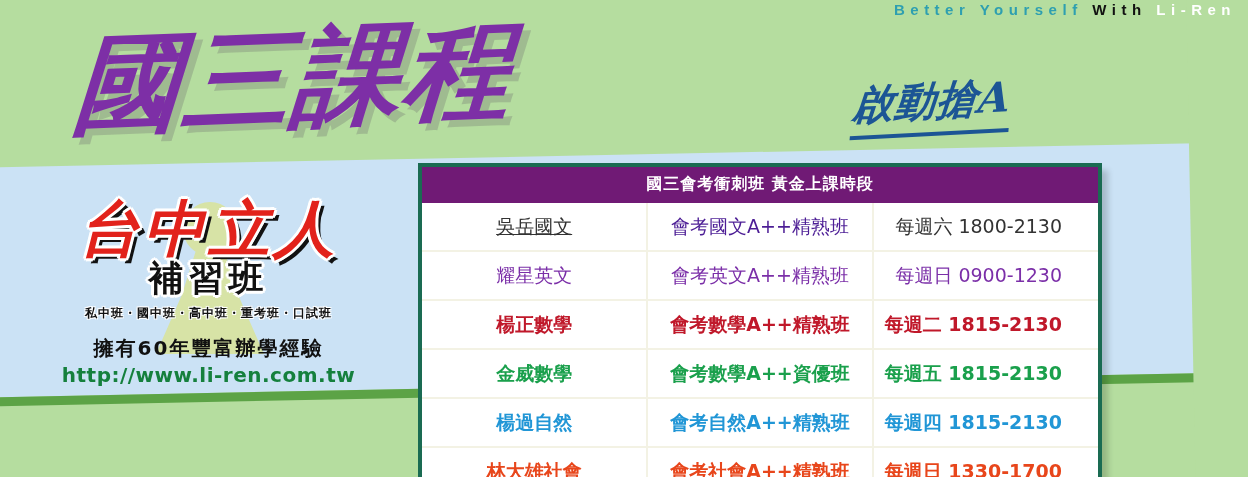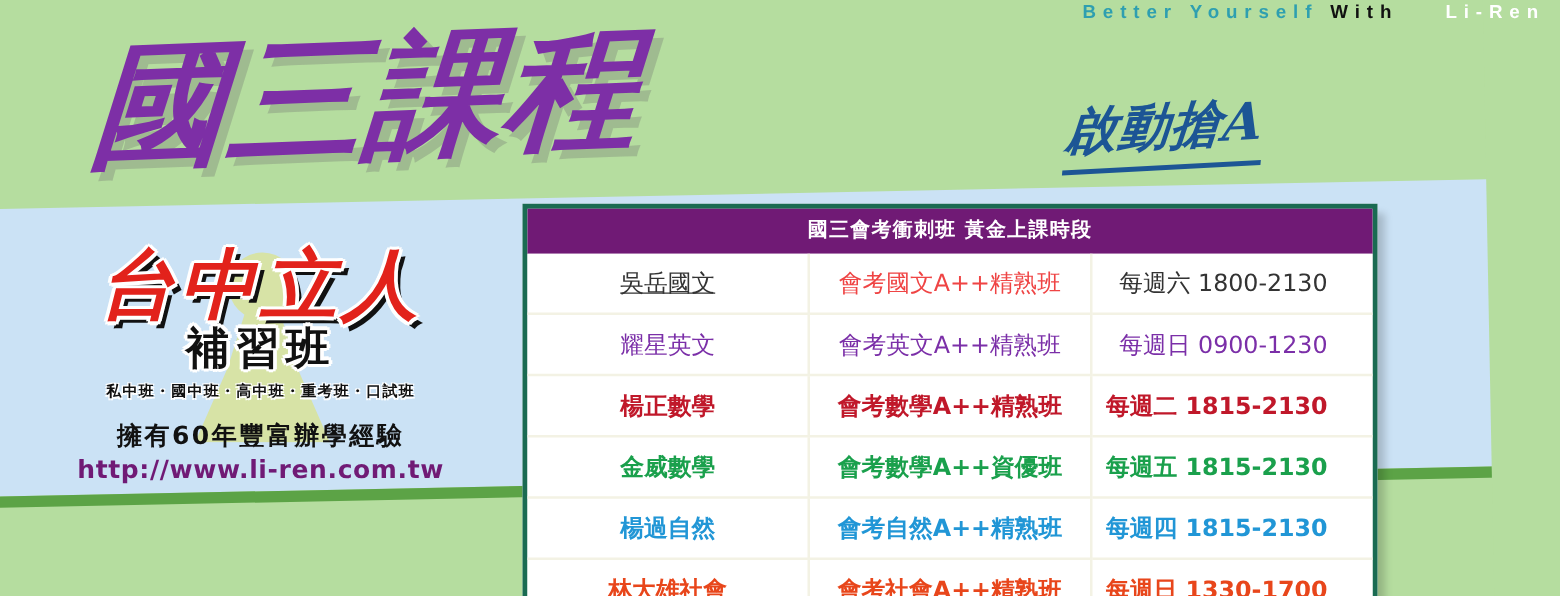--- a/index.html
+++ b/index.html
@@ -45,21 +45,21 @@
     text-align:right;
     padding-right:12px;
     box-sizing:border-box;
     font-size:15px;font-weight:bold;
     letter-spacing:5.5px;
     white-space:nowrap;
     z-index:20;
   }
   .tag-a{color:#2e9fb0;}
   .tag-b{color:#111111;}
-  .tag-c{color:#ffffff;margin-left:28px;}
+  .tag-c{color:#ffffff;}
 
   
   .headline{
     position:absolute;left:78px;top:14px;
     font-family:"DejaVu Serif","Liberation Serif",serif;
     font-size:108px;font-weight:bold;font-style:italic;
     color:#7d2fa6;
     letter-spacing:2px;
     text-shadow:7px 7px 0 rgba(110,110,110,.30);
     transform:rotate(-2.2deg) skewX(-6deg);
@@ -123,21 +123,21 @@
     letter-spacing:1px;margin-top:3px;
     text-shadow:-1px -1px 0 #fff,1px -1px 0 #fff,-1px 1px 0 #fff,1px 1px 0 #fff;
   }
   .logo-exp{
     font-family:"DejaVu Sans","Liberation Sans",sans-serif;
     font-size:20px;font-weight:bold;color:#111;
     letter-spacing:2px;margin-top:13px;
   }
   .logo-url{
     font-family:"DejaVu Sans","Liberation Sans",sans-serif;
-    font-size:20px;font-weight:bold;color:#701a75;
+    font-size:20px;font-weight:bold;color:#15803d;
     letter-spacing:0.5px;margin-top:1px;
   }
 
   
   .table-wrap{
     position:absolute;left:418px;top:163px;
     width:684px;
     border:4px solid #1a6b52;
     background:#ffffff;
     box-shadow:6px 7px 6px rgba(0,0,0,.18);
@@ -210,21 +210,21 @@
   <div class="table-wrap">
     <table class="sched">
       <thead>
         <tr>
           <th colspan="3">國三會考衝刺班  黃金上課時段</th>
         </tr>
       </thead>
       <tbody>
           <tr>
             <td class="c-teacher" style="color: rgb(51, 51, 51); text-decoration: underline;">吳岳國文</td>
-            <td class="c-course" style="color: #ef4444;">會考國文A++精熟班</td>
+            <td class="c-course" style="color: #4c1d95;">會考國文A++精熟班</td>
             <td class="c-time" style="color: rgb(51, 51, 51);">每週六 1800-2130</td>
           </tr>
           <tr>
             <td class="c-teacher" style="color: rgb(123, 47, 168);">耀星英文</td>
             <td class="c-course" style="color: rgb(123, 47, 168);">會考英文A++精熟班</td>
             <td class="c-time" style="color: rgb(123, 47, 168);">每週日 0900-1230</td>
           </tr>
           <tr class="bold-row">
             <td class="c-teacher" style="color: rgb(192, 24, 42);">楊正數學</td>
             <td class="c-course" style="color: rgb(192, 24, 42);">會考數學A++精熟班</td>

